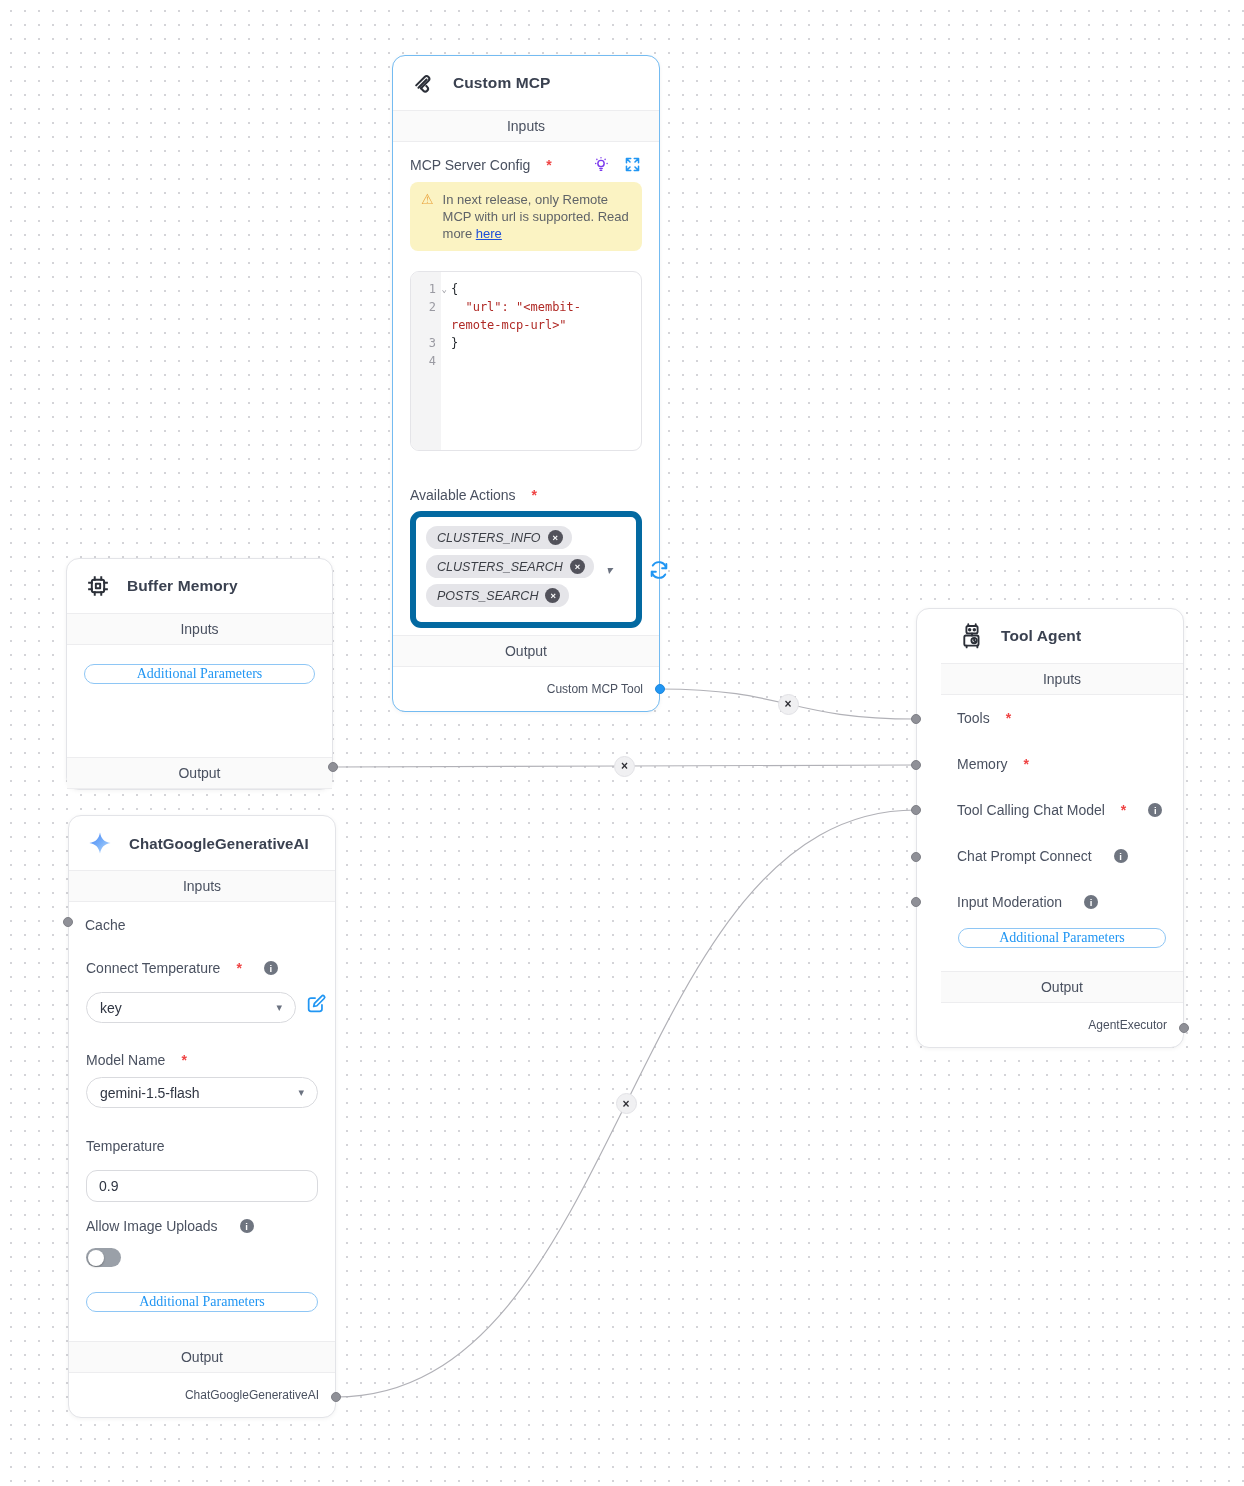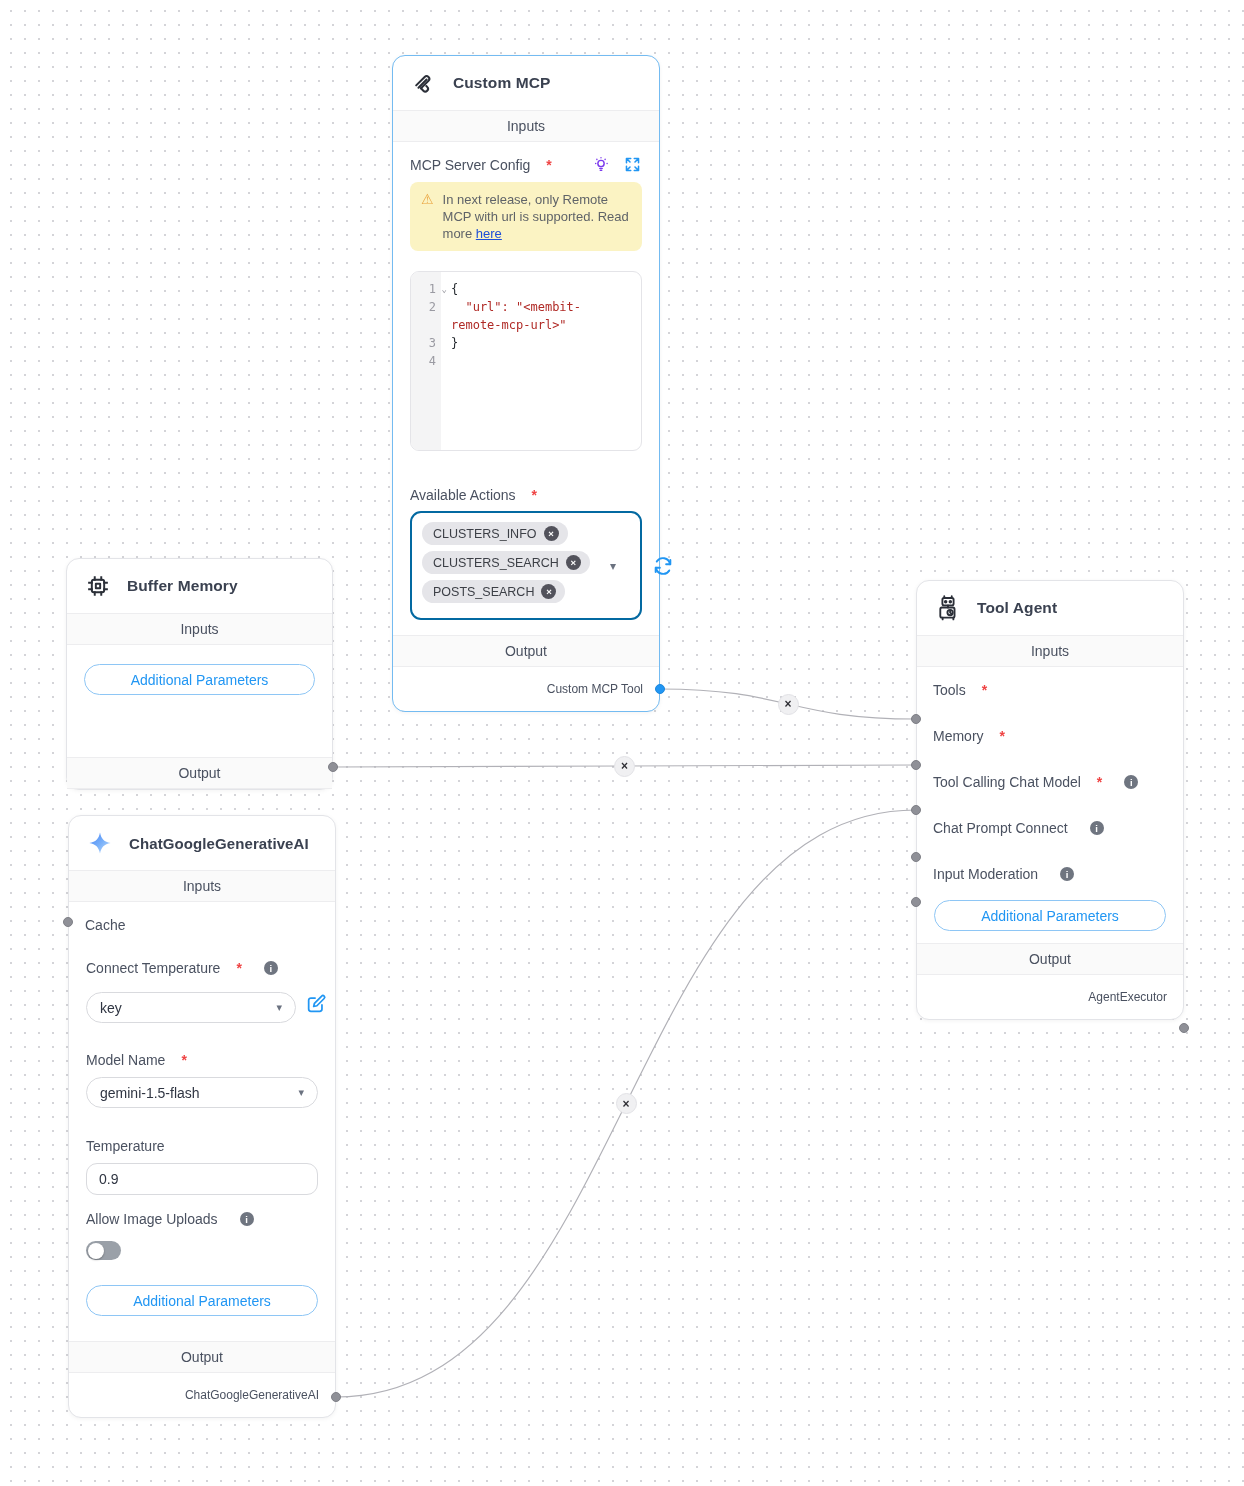--- a/index.html
+++ b/index.html
@@ -57,23 +57,23 @@
   .req { color:#ef4444; font-weight:600; }
   .info-icon {
     width:14px; height:14px; border-radius:50%; background:#6f7580; color:#fff;
     display:inline-flex; align-items:center; justify-content:center; margin-left:6px;
     font-size:9.5px; font-weight:700; cursor:pointer; flex-shrink:0;
   }
   .info-icon::after { content:"i"; }
   .io-row { display:flex; align-items:center; padding:0 16px; height:24px; }
 
   .pill-btn {
-    margin:0 17px; height:31px; border-radius:16px;
+    margin:0 17px; height:20px; border-radius:16px;
     border:1px solid #8ec6f5; background:#fff; color:#2196f3;
-    font-size:14px; font-weight:500; font-family:Liberation Sans, sans-serif;
+    font-size:14px; font-weight:500; font-family:Liberation Serif, serif;
     display:flex; align-items:center; justify-content:center; cursor:pointer;
   }
   .select-box {
     margin:0 17px; height:31px; border:1px solid #d9dade; border-radius:16px;
     background:#fff; display:flex; align-items:center; justify-content:space-between;
     padding:0 13px; font-size:14px; color:#2f3542; cursor:pointer;
   }
   .caret { color:#6b7280; font-size:11px; }
   .text-input {
     margin:0 17px; height:32px; border:1px solid #d9dade; border-radius:11px;
@@ -103,22 +103,22 @@
     font-family:"DejaVu Sans Mono","Liberation Mono",monospace; font-size:12px;
     cursor:text;
   }
   .gutter { width:30px; background:#f4f4f5; flex-shrink:0; padding-top:8px; }
   .gut-row { height:18px; line-height:18px; text-align:right; padding-right:5px; color:#9a9aa2; position:relative; }
   .gut-chevron { position:absolute; right:-6px; top:0; color:#8f8f97; font-size:9px; }
   .code-area { padding:8px 0 0 10px; flex:1; }
   .code-row { height:18px; line-height:18px; color:#24292e; white-space:pre; }
   .code-string { color:#b02a26; }
   .actions-box {
-    margin:8px 17px 0; border:2px solid #0369a1; border-radius:11px;
-    min-height:105px; padding:9px 10px; position:relative;
+    margin:8px 17px 0; border:6px solid #0369a1; border-radius:11px;
+    min-height:105px; padding:9px 10px; position:relative;font-style:italic;
   }
   .chip {
     display:inline-flex; align-items:center; gap:7px; background:#e5e5e9;
     border-radius:13px; padding:4px 9px 4px 11px; margin-bottom:6px;
     font-size:12.5px; color:#3c3f46; width:max-content;
   }
   .chip-x {
     width:15px; height:15px; border-radius:50%; background:#52525b; color:#fff;
     display:inline-flex; align-items:center; justify-content:center;
     font-size:9.5px; font-weight:700; cursor:pointer;
@@ -302,39 +302,39 @@
       </span>
     </div>
     <div class="select-box" style="margin-top:9px;">
       <span>gemini-1.5-flash</span>
       <span class="caret">▾</span>
     </div>
 
     <div class="lbl-row" style="margin-top:30px;">
       <span class="field-label">Temperature</span>
     </div>
-    <input class="text-input" style="margin-top: 9px;" value="0.9">
+    <input class="text-input" style="margin-top: 16px;" value="0.9">
 
     <div class="lbl-row" style="margin-top:16px;">
       <span class="field-label">
         <span>Allow Image Uploads</span>
         <span class="info-icon"></span>
       </span>
     </div>
     <div class="toggle" style="margin-top:14px;">
       <div class="toggle-knob"></div>
     </div>
 
     <button class="pill-btn" style="margin-top:25px;">Additional Parameters</button>
 
     <div class="section-bar output-bar">Output</div>
     <div class="output-row">ChatGoogleGenerativeAI</div>
   </div>
 
-  <div class="node" style="left:916px; top:580px; width:268px; height:440px;">
+  <div class="node" style="left:916px; top:608px; width:268px; height:440px;padding-left:24px;">
     <div class="node-header">
       <span class="node-icon">
         <svg width="28" height="28" viewBox="0 0 24 24" fill="none" stroke="#2b2f38" stroke-width="1.6" stroke-linecap="round" stroke-linejoin="round">
           <rect x="7.2" y="3.4" width="9.6" height="6.4" rx="1.4"></rect>
           <circle cx="10" cy="6.6" r="0.7" fill="#2b2f38"></circle>
           <circle cx="14" cy="6.6" r="0.7" fill="#2b2f38"></circle>
           <path d="M8.8 3.4V1.9 M15.2 3.4V1.9 M12 9.8v1.8"></path>
           <rect x="5.4" y="11.6" width="12.2" height="8.6" rx="1.4"></rect>
           <circle cx="13.8" cy="15.9" r="2.3"></circle>
           <path d="M13.8 14.5v1.4l1 .8"></path>

